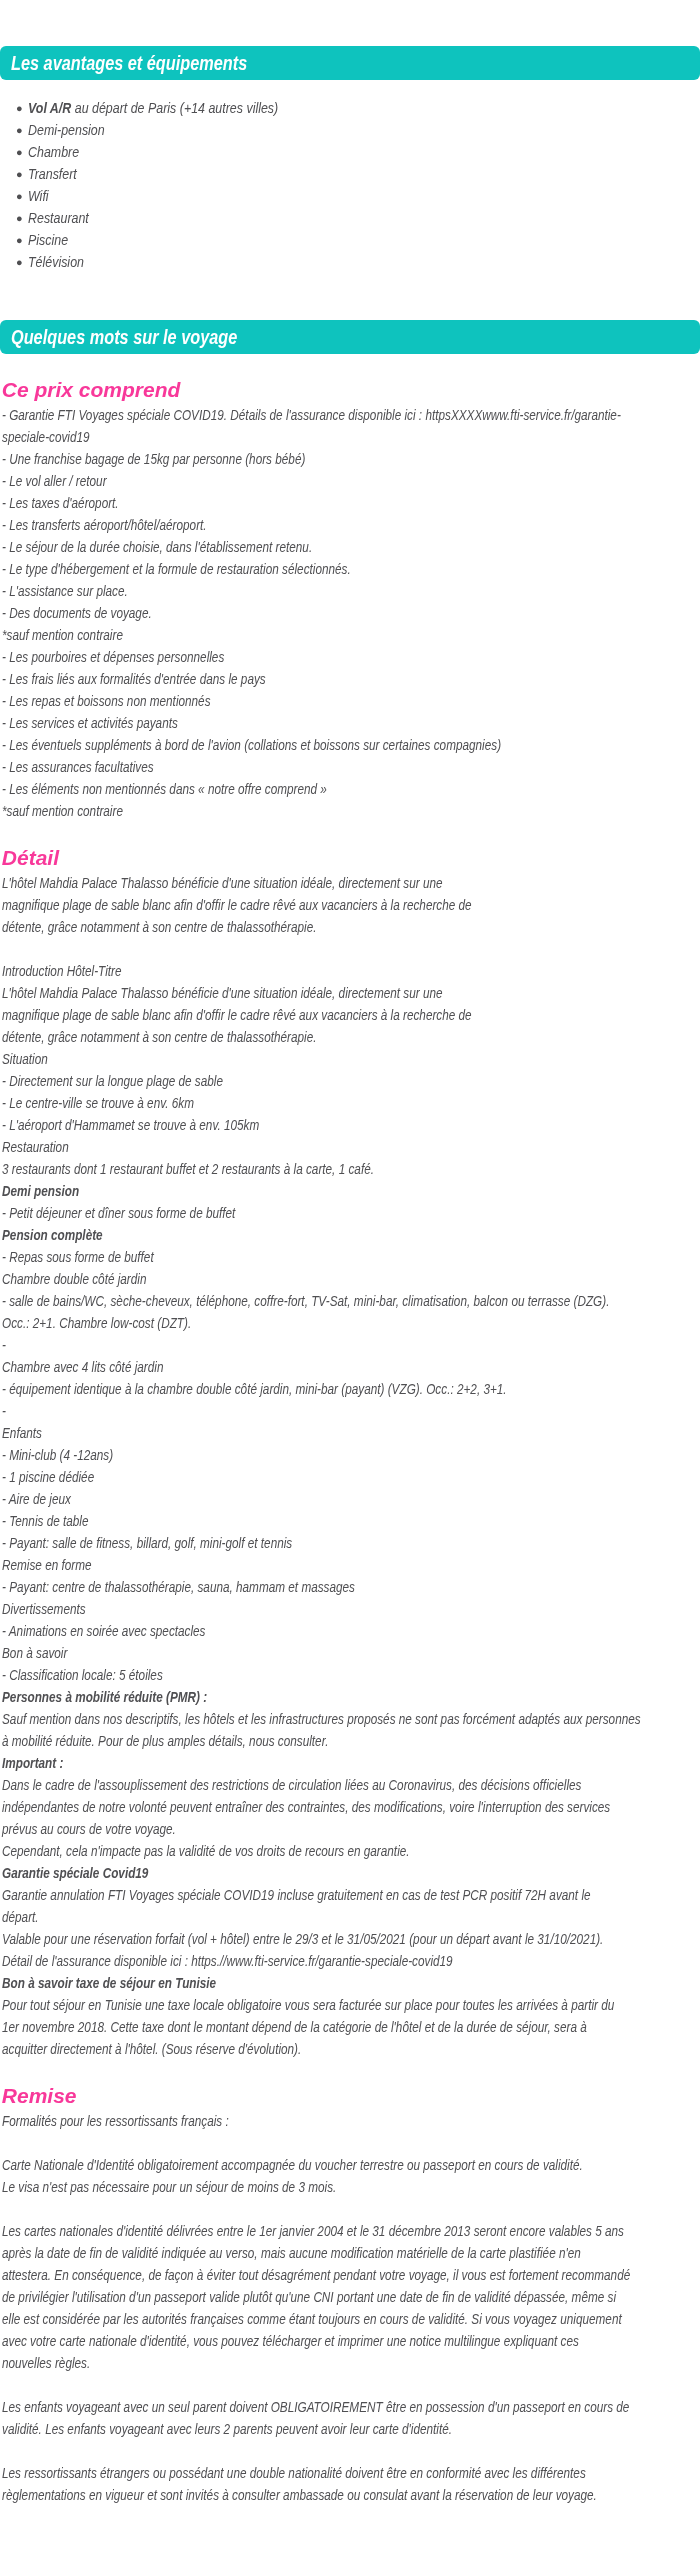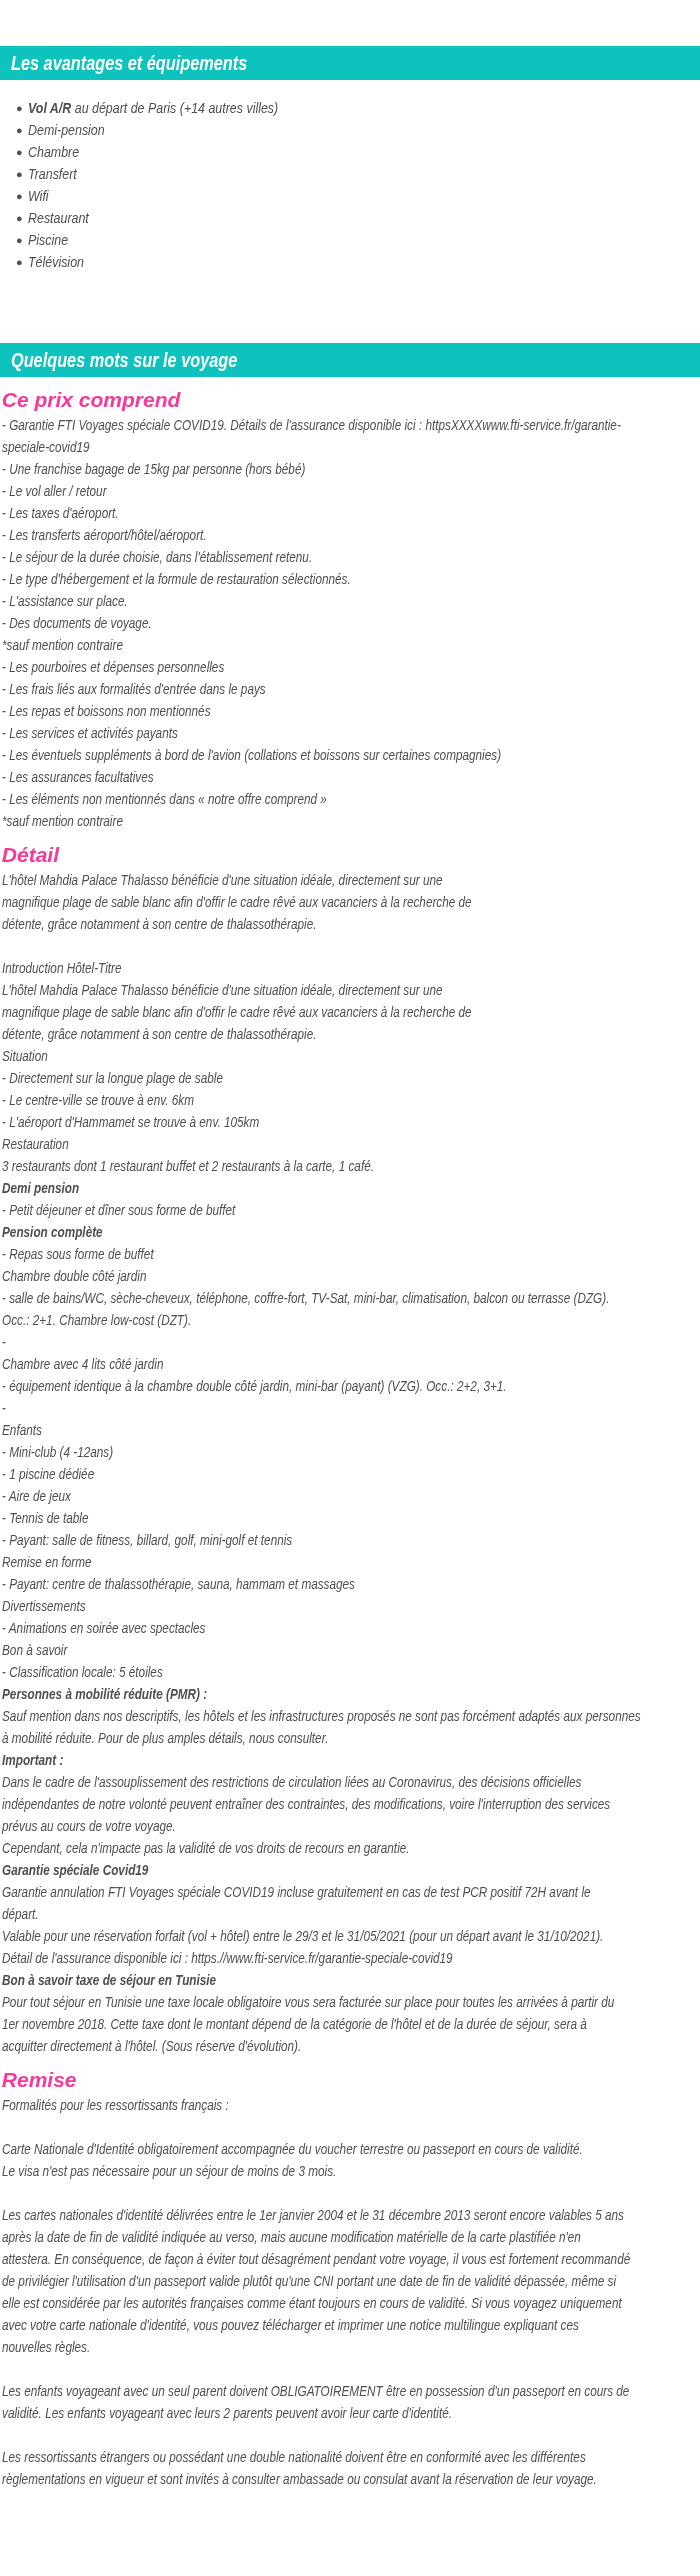--- a/index.html
+++ b/index.html
@@ -19,24 +19,25 @@
   }
   .banner{
     height:34px;
     background:var(--teal);
     color:#ffffff;
     font-weight:bold;
     font-size:19.4px;
     line-height:34px;
     padding-left:11px;
     white-space:nowrap;
+    border-radius:6px;
   }
   .banner .cond{display:inline-block;}
   #banner-advantages{margin-top:46px;}
-  #banner-about{margin-top:70px;}
+  #banner-about{margin-top:47px;}
   .cond{
     transform:scaleX(0.84);
     transform-origin:0 50%;
     display:inline-block;
     white-space:nowrap;
   }
   .bullets{margin-top:16.6px;padding-left:1.8px;}
   .bullet-item{
     height:22px;
     display:flex;
@@ -51,21 +52,21 @@
     font-size:11px;
     text-align:center;
     flex:0 0 auto;
   }
   .content{padding-left:1.8px;}
   .pink-heading{
     color:var(--pink);
     font-weight:bold;
     font-size:21px;
     line-height:28px;
-    margin-top:9px;
+    margin-top:22px;
     white-space:nowrap;
   }
   .line{
     height:22px;
     line-height:22px;
     font-size:14px;
     white-space:nowrap;
     transform:scaleX(0.84);
     transform-origin:0 50%;
   }

